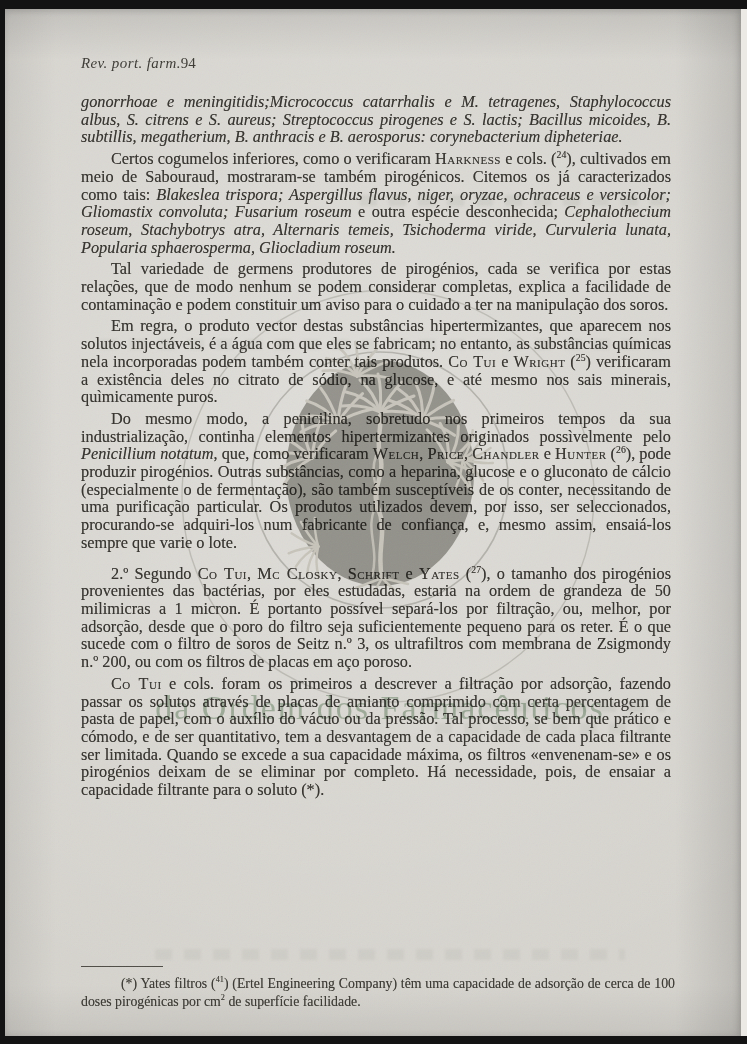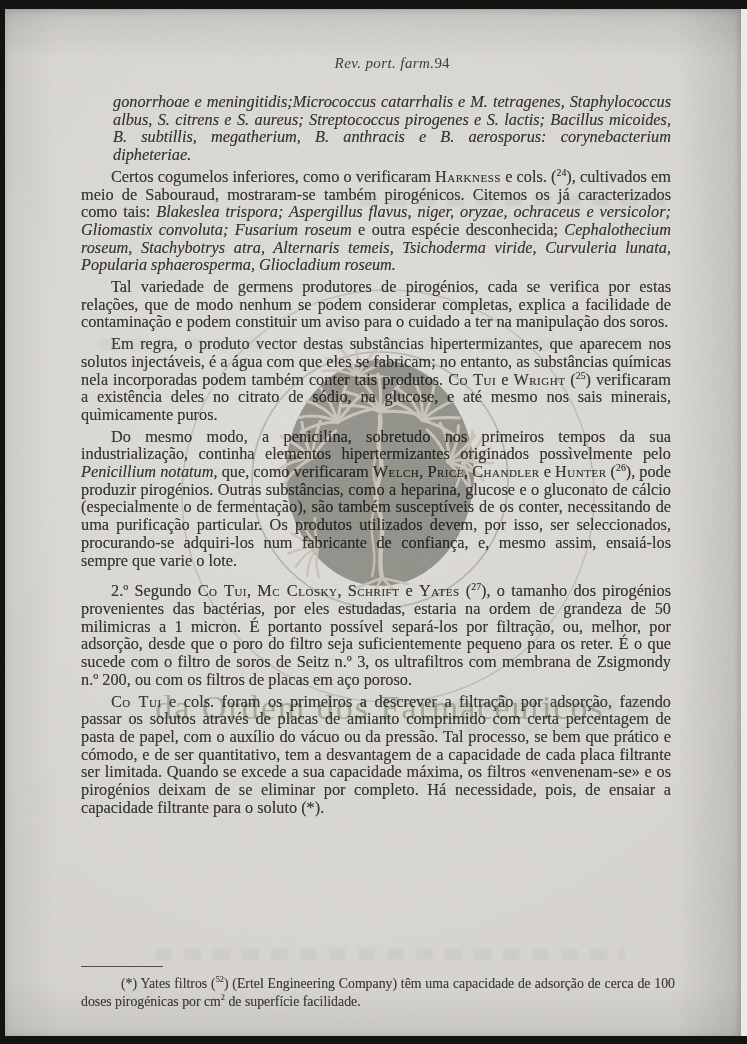--- a/index.html
+++ b/index.html
@@ -18,34 +18,34 @@
       #d6d4ce;
     box-shadow:inset -3px 0 7px rgba(0,0,0,.10), inset 0 3px 6px rgba(0,0,0,.08);
   }
   .edge-right{
     position:absolute;left:741px;top:9px;width:6px;height:1027px;
     background:#eceae5;
   }
   
   .header{
     position:absolute;left:76px;top:46px;width:622px;
-    display:flex;justify-content:center;align-items:baseline;
+    display:flex;justify-content:flex-start;align-items:baseline;
     color:#3b3933;font-size:15px;
   }
   .journal{font-style:italic;letter-spacing:.4px;}
   .pagenum{font-style:normal;}
   
   .body-text{
     position:absolute;left:76px;top:84px;width:590px;
     font-size:16.3px;line-height:17.7px;color:#34322d;
     text-align:justify;
     text-shadow:0 0 .5px rgba(52,50,45,.55);
   }
   .para{margin:0 0 4px 0;text-indent:30px;}
-  .para.no-indent{text-indent:0;margin-left:32px;}
+  .para.no-indent{text-indent:0;}
   .para.gap-before{margin-top:13px;}
   .seg-italic{font-style:italic;}
   .seg-smallcaps{font-variant:small-caps;letter-spacing:.5px;}
   .seg-sup{vertical-align:super;font-size:.6em;line-height:0;}
   
   .footnote-rule{
     position:absolute;left:76px;top:957px;width:82px;height:0;
     border-top:1.4px solid #4d4b44;
   }
   .footnote{
@@ -95,21 +95,21 @@
       <p class="para no-indent"><span class="seg-italic">gonorrhoae e meningitidis;Micrococcus catarrhalis e M. tetragenes, Staphylococcus albus, S. citrens e S. aureus; Streptococcus pirogenes e S. lactis; Bacillus micoides, B. subtillis, megatherium, B. anthracis e B. aerosporus: corynebacterium dipheteriae.</span></p>
       <p class="para"><span class="seg-normal">Certos cogumelos inferiores, como o verificaram </span><span class="seg-smallcaps">Harkness</span><span class="seg-normal"> e cols. (</span><span class="seg-sup">24</span><span class="seg-normal">), cultivados em meio de Sabouraud, mostraram-se também pirogénicos. Citemos os já caracterizados como tais: </span><span class="seg-italic">Blakeslea trispora; Aspergillus flavus, niger, oryzae, ochraceus e versicolor; Gliomastix convoluta; Fusarium roseum</span><span class="seg-normal"> e outra espécie desconhecida; </span><span class="seg-italic">Cephalothecium roseum, Stachybotrys atra, Alternaris temeis, Tsichoderma viride, Curvuleria lunata, Popularia sphaerosperma, Gliocladium roseum.</span></p>
       <p class="para"><span class="seg-normal">Tal variedade de germens produtores de pirogénios, cada se verifica por estas relações, que de modo nenhum se podem considerar completas, explica a facilidade de contaminação e podem constituir um aviso para o cuidado a ter na manipulação dos soros.</span></p>
       <p class="para"><span class="seg-normal">Em regra, o produto vector destas substâncias hipertermizantes, que aparecem nos solutos injectáveis, é a água com que eles se fabricam; no entanto, as substâncias químicas nela incorporadas podem também conter tais produtos. </span><span class="seg-smallcaps">Co Tui</span><span class="seg-normal"> e </span><span class="seg-smallcaps">Wright</span><span class="seg-normal"> (</span><span class="seg-sup">25</span><span class="seg-normal">) verificaram a existência deles no citrato de sódio, na glucose, e até mesmo nos sais minerais, quìmicamente puros.</span></p>
       <p class="para"><span class="seg-normal">Do mesmo modo, a penicilina, sobretudo nos primeiros tempos da sua industrialização, continha elementos hipertermizantes originados possìvelmente pelo </span><span class="seg-italic">Penicillium notatum</span><span class="seg-normal">, que, como verificaram </span><span class="seg-smallcaps">Welch</span><span class="seg-normal">, </span><span class="seg-smallcaps">Price</span><span class="seg-normal">, </span><span class="seg-smallcaps">Chandler</span><span class="seg-normal"> e </span><span class="seg-smallcaps">Hunter</span><span class="seg-normal"> (</span><span class="seg-sup">26</span><span class="seg-normal">), pode produzir pirogénios. Outras substâncias, como a heparina, glucose e o gluconato de cálcio (especialmente o de fermentação), são também susceptíveis de os conter, necessitando de uma purificação particular. Os produtos utilizados devem, por isso, ser seleccionados, procurando-se adquiri-los num fabricante de confiança, e, mesmo assim, ensaiá-los sempre que varie o lote.</span></p>
       <p class="para gap-before"><span class="seg-normal">2.º Segundo </span><span class="seg-smallcaps">Co Tui</span><span class="seg-normal">, </span><span class="seg-smallcaps">Mc Closky</span><span class="seg-normal">, </span><span class="seg-smallcaps">Schrift</span><span class="seg-normal"> e </span><span class="seg-smallcaps">Yates</span><span class="seg-normal"> (</span><span class="seg-sup">27</span><span class="seg-normal">), o tamanho dos pirogénios provenientes das bactérias, por eles estudadas, estaria na ordem de grandeza de 50 milimicras a 1 micron. É portanto possível separá-los por filtração, ou, melhor, por adsorção, desde que o poro do filtro seja suficientemente pequeno para os reter. É o que sucede com o filtro de soros de Seitz n.º 3, os ultrafiltros com membrana de Zsigmondy n.º 200, ou com os filtros de placas em aço poroso.</span></p>
       <p class="para"><span class="seg-smallcaps">Co Tui</span><span class="seg-normal"> e cols. foram os primeiros a descrever a filtração por adsorção, fazendo passar os solutos através de placas de amianto comprimido com certa percentagem de pasta de papel, com o auxílio do vácuo ou da pressão. Tal processo, se bem que prático e cómodo, e de ser quantitativo, tem a desvantagem de a capacidade de cada placa filtrante ser limitada. Quando se excede a sua capacidade máxima, os filtros «envenenam-se» e os pirogénios deixam de se eliminar por completo. Há necessidade, pois, de ensaiar a capacidade filtrante para o soluto (*).</span></p>
     </div>
 
   <div class="footnote-rule"></div>
-  <div class="footnote" id="footnote"><span class="seg-normal">(*) Yates filtros (</span><span class="seg-sup">52</span><span class="seg-normal">) (Ertel Engineering Company) têm uma capacidade de adsorção de cerca de 100 doses pirogénicas por cm</span><span class="seg-sup">2</span><span class="seg-normal"> de superfície facilidade.</span></div>
+  <div class="footnote" id="footnote"><span class="seg-normal">(*) Yates filtros (</span><span class="seg-sup">41</span><span class="seg-normal">) (Ertel Engineering Company) têm uma capacidade de adsorção de cerca de 100 doses pirogénicas por cm</span><span class="seg-sup">2</span><span class="seg-normal"> de superfície facilidade.</span></div>
 
   <div class="bleed b1"></div>
   <div class="bleed b2"></div>
   <div class="bleed b3"></div>
   <div class="bleed b4"></div>
   <div class="bleed b5"></div>
 
   <div class="watermark">
     <svg class="wm-emblem" width="470" height="470" viewBox="0 0 470 470">
       <defs>

